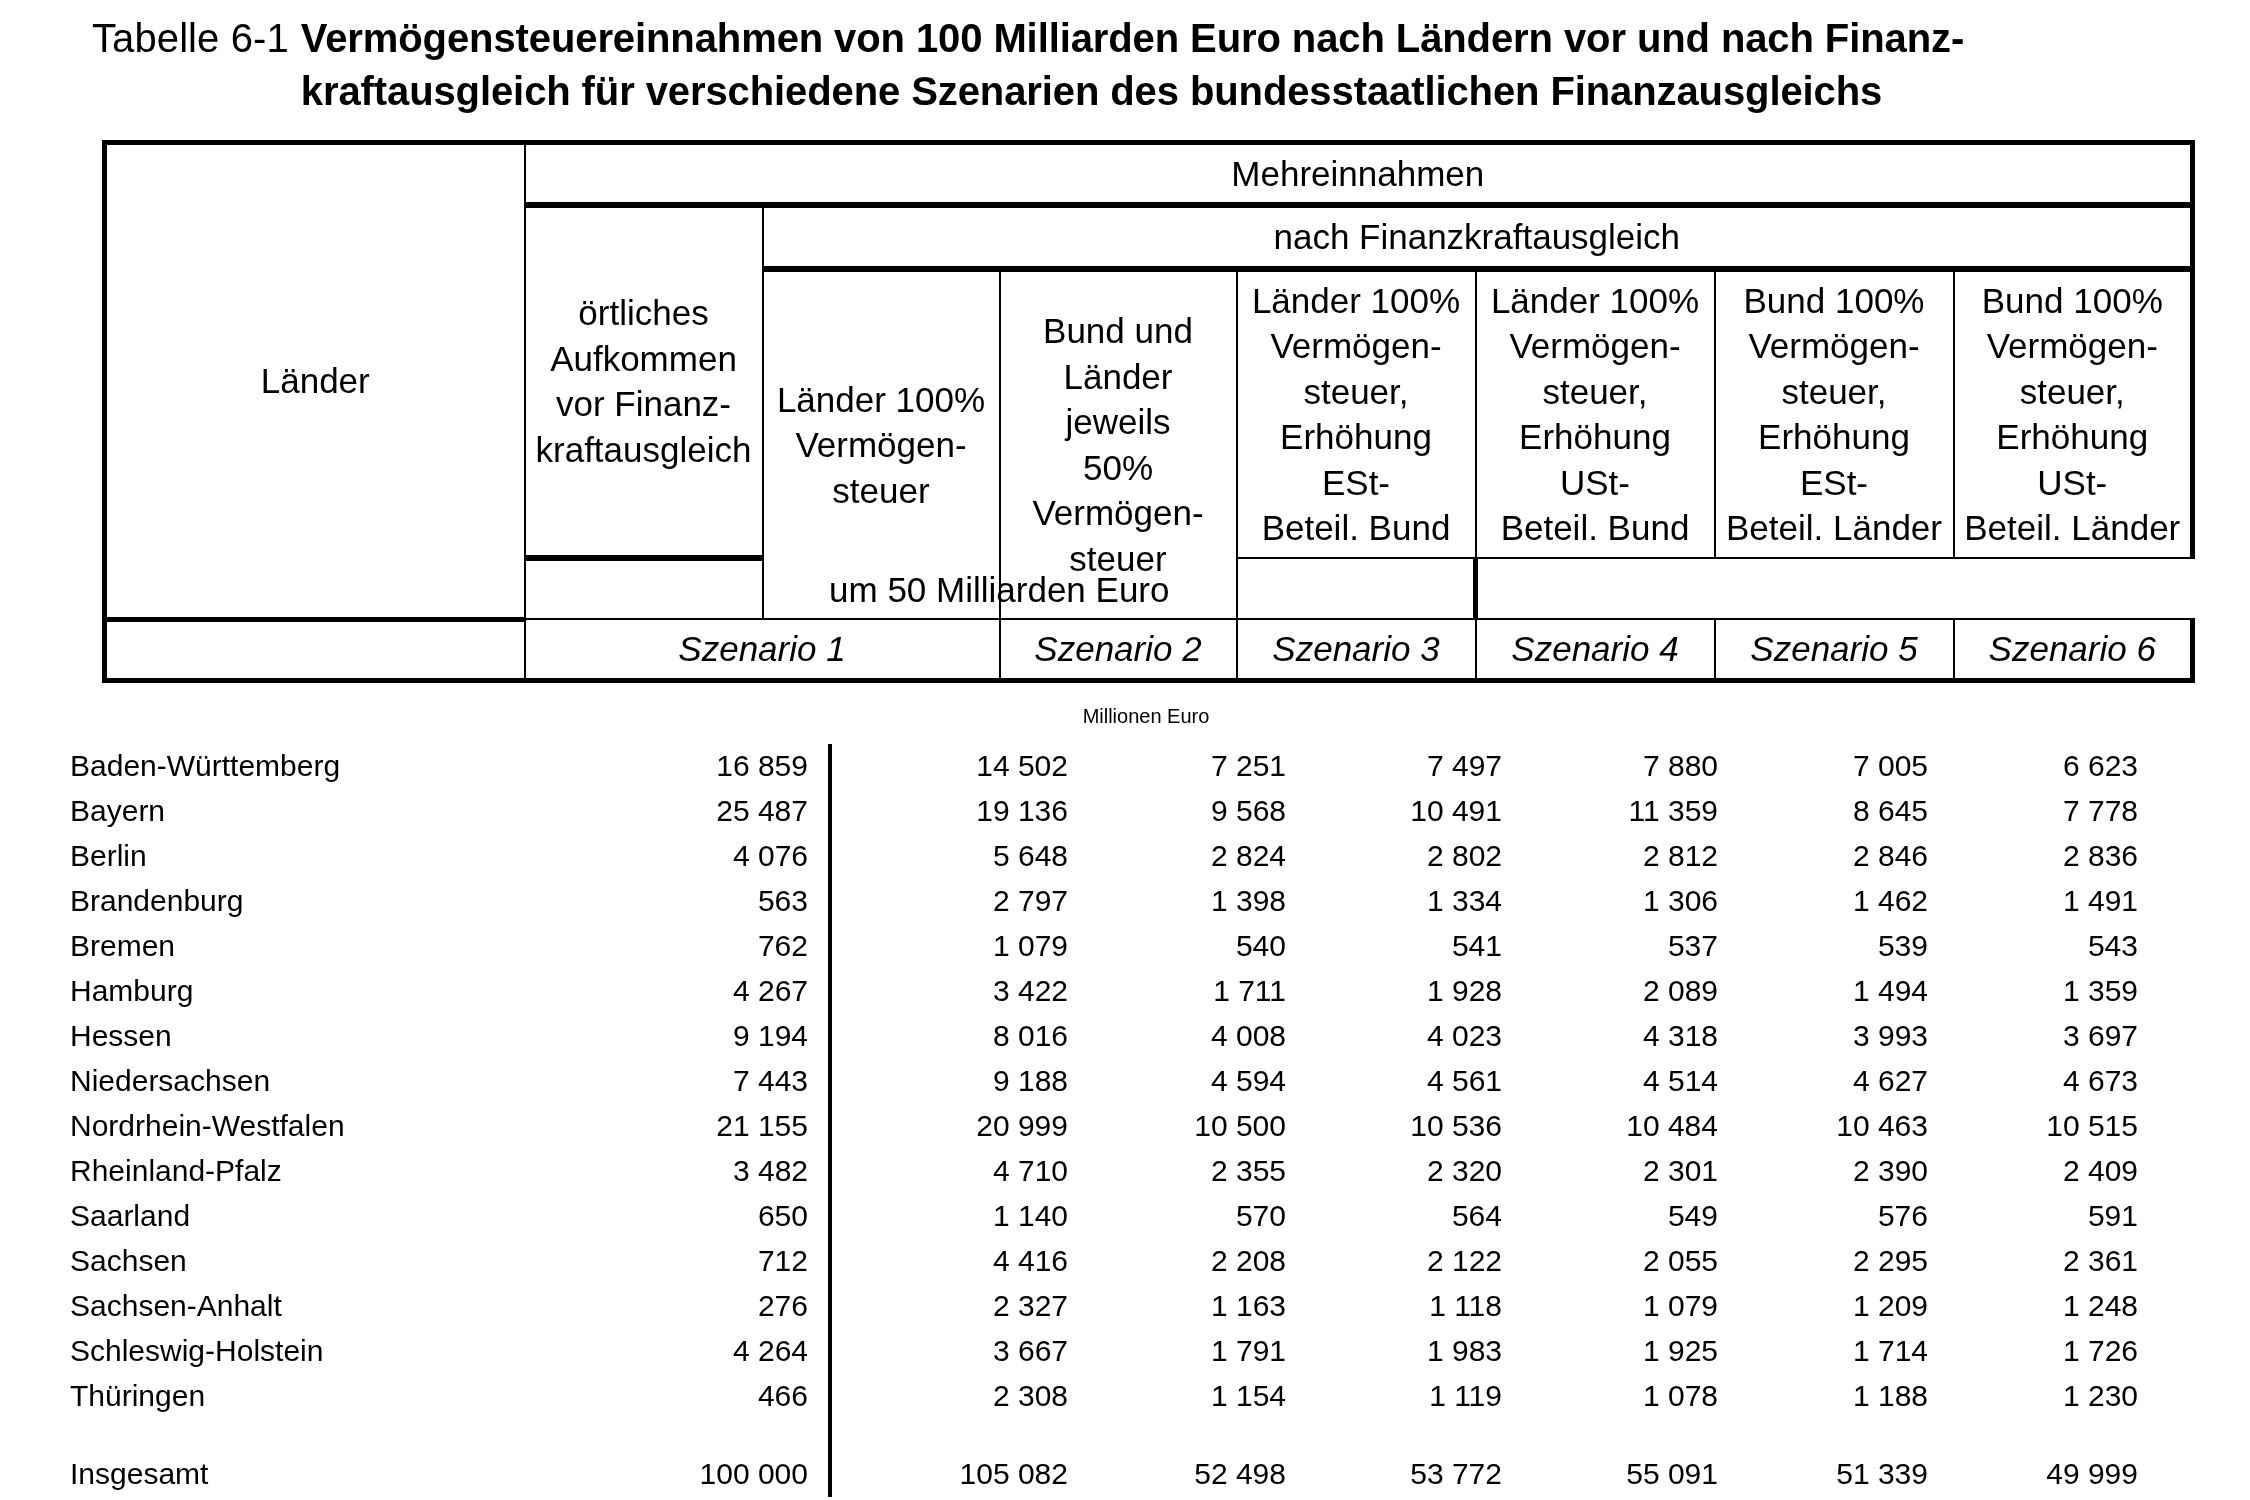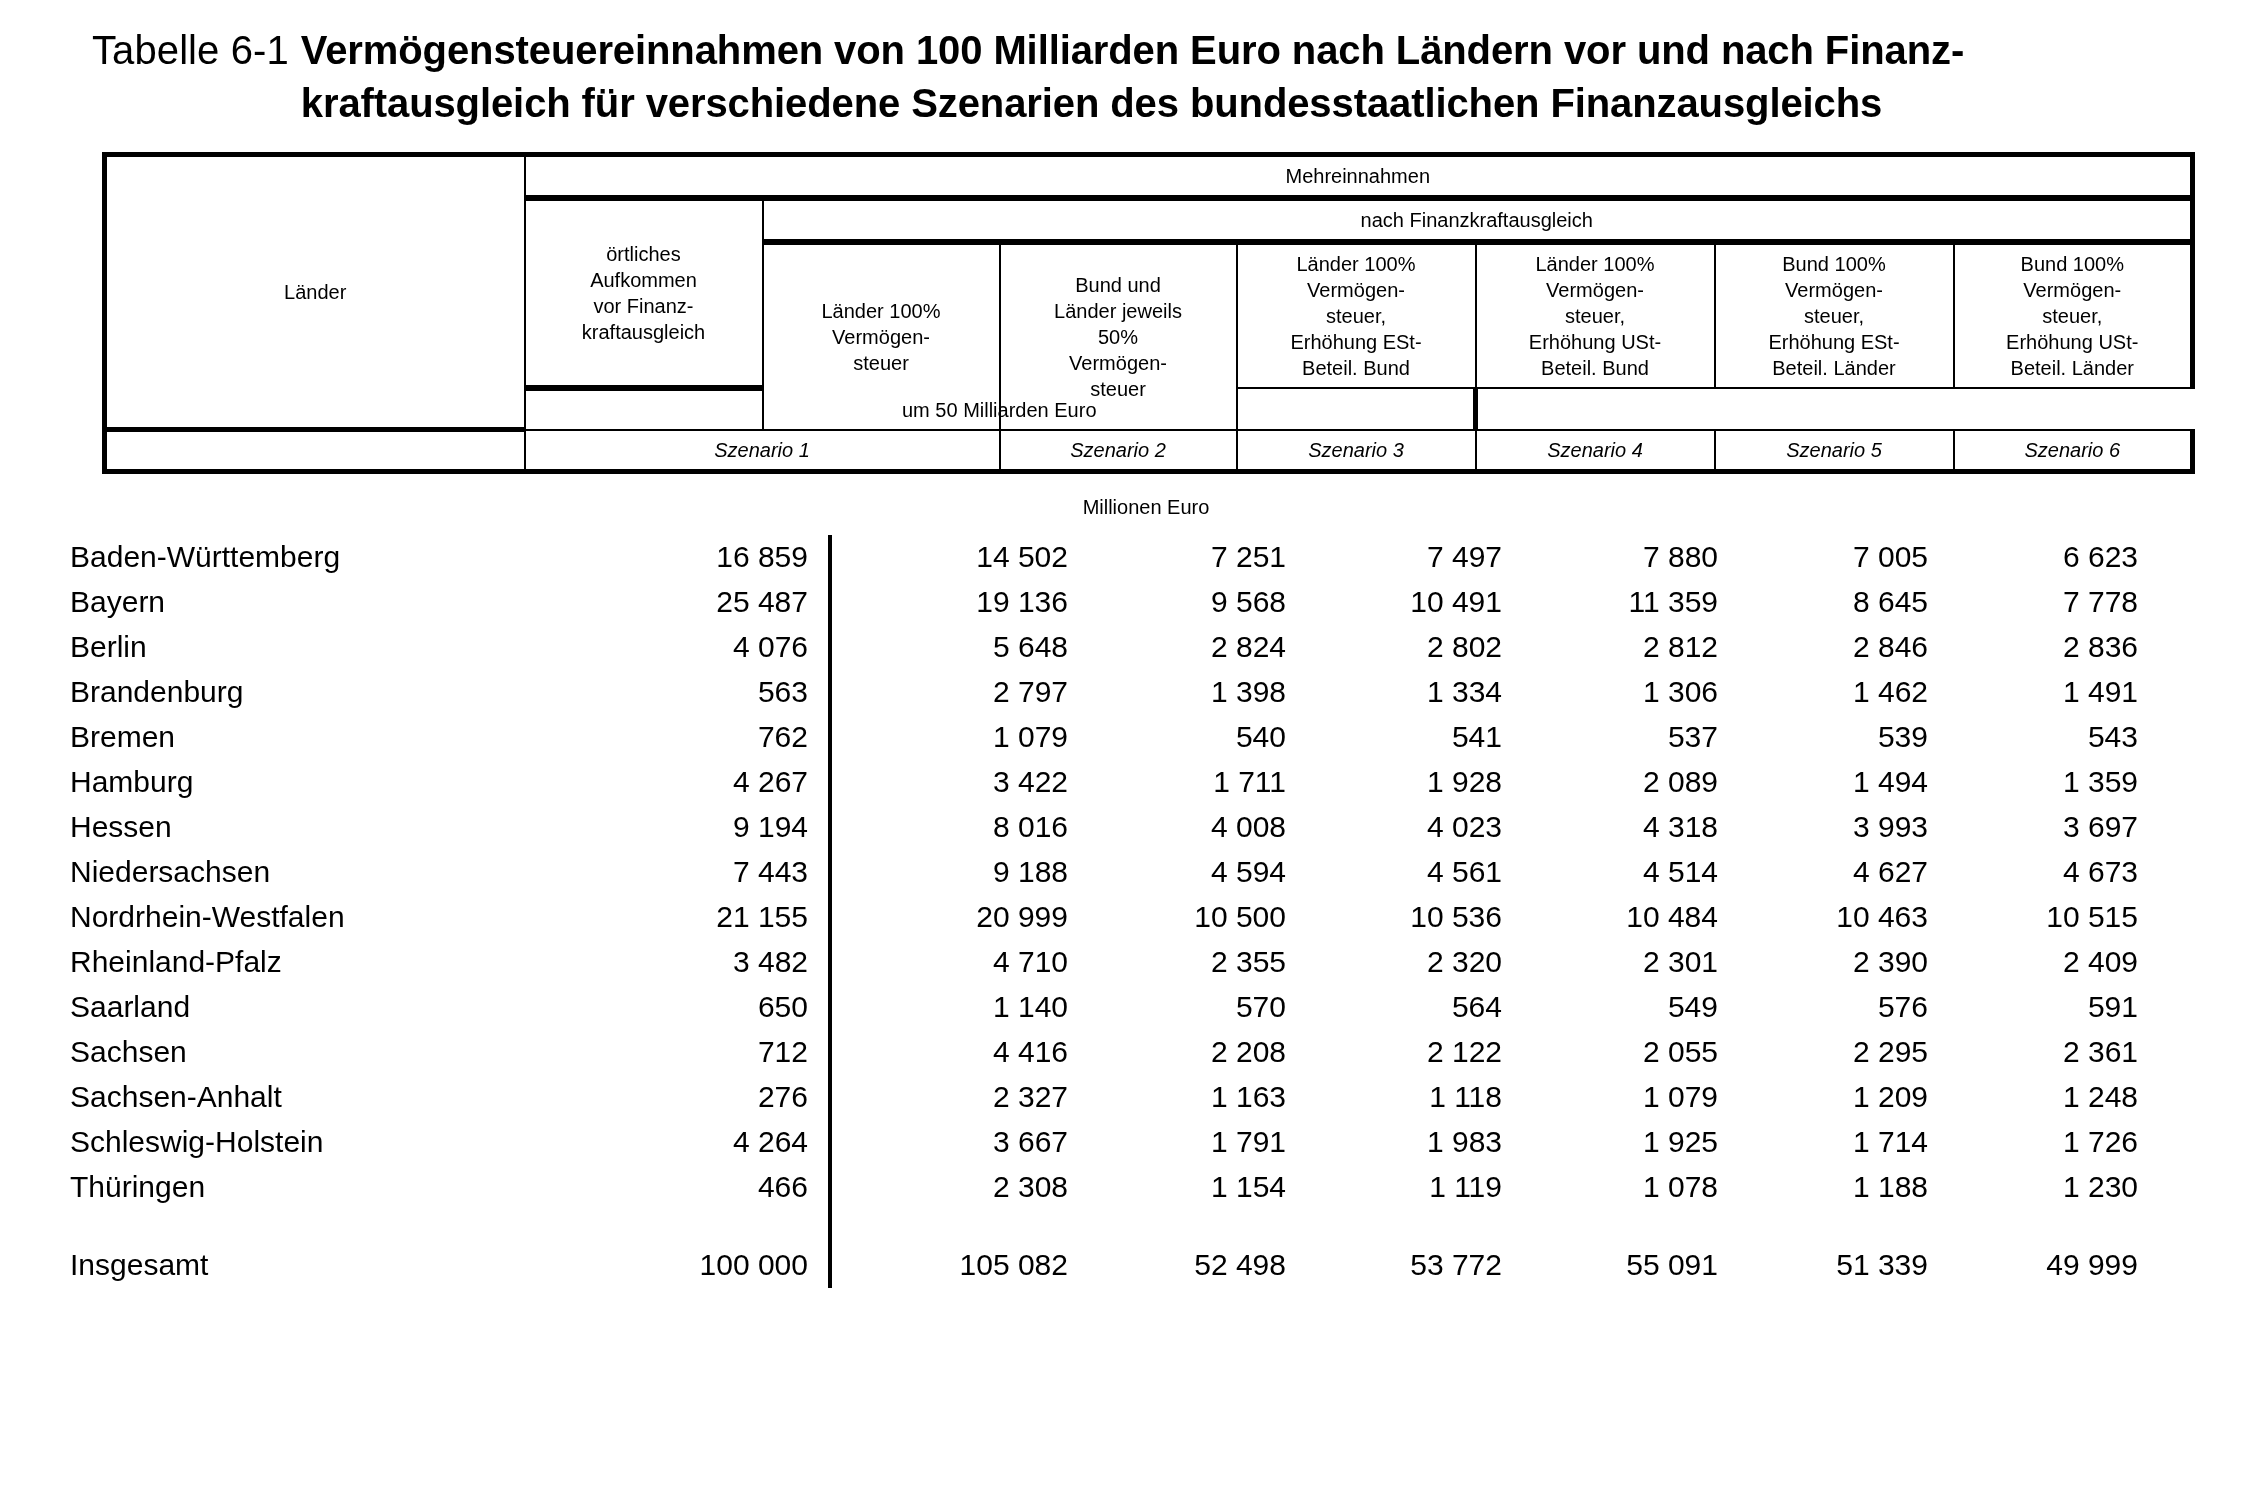--- a/index.html
+++ b/index.html
@@ -21,21 +21,21 @@
     height: 1500px;
     box-sizing: border-box;
     padding: 0;
     overflow: hidden;
   }
 
   
   .title-block {
     display: flex;
     align-items: flex-start;
-    padding: 24px 60px 0 92px;
+    padding: 12px 60px 0 92px;
   }
   .title-label {
     font-size: 40px;
     line-height: 1.32;
     font-weight: 400;
     white-space: nowrap;
     padding-right: 12px;
     flex: 0 0 auto;
     letter-spacing: 0.1px;
   }
@@ -55,21 +55,21 @@
   table.head {
     border-collapse: collapse;
     table-layout: fixed;
     width: 2088px;
     margin-top: 22px;
   }
   table.head td {
     border: 2px solid #000;
     vertical-align: middle;
     text-align: center;
-    font-size: 20px;
+    font-size: 35px;
     line-height: 1.30;
     padding: 6px 6px;
   }
   .b-top    { border-top-width: 5px !important; }
   .b-bottom { border-bottom-width: 5px !important; }
   .b-left   { border-left-width: 5px !important; }
   .b-right  { border-right-width: 5px !important; }
   .thick-b  { border-bottom-width: 6px !important; }
   .scen {
     font-style: italic;

